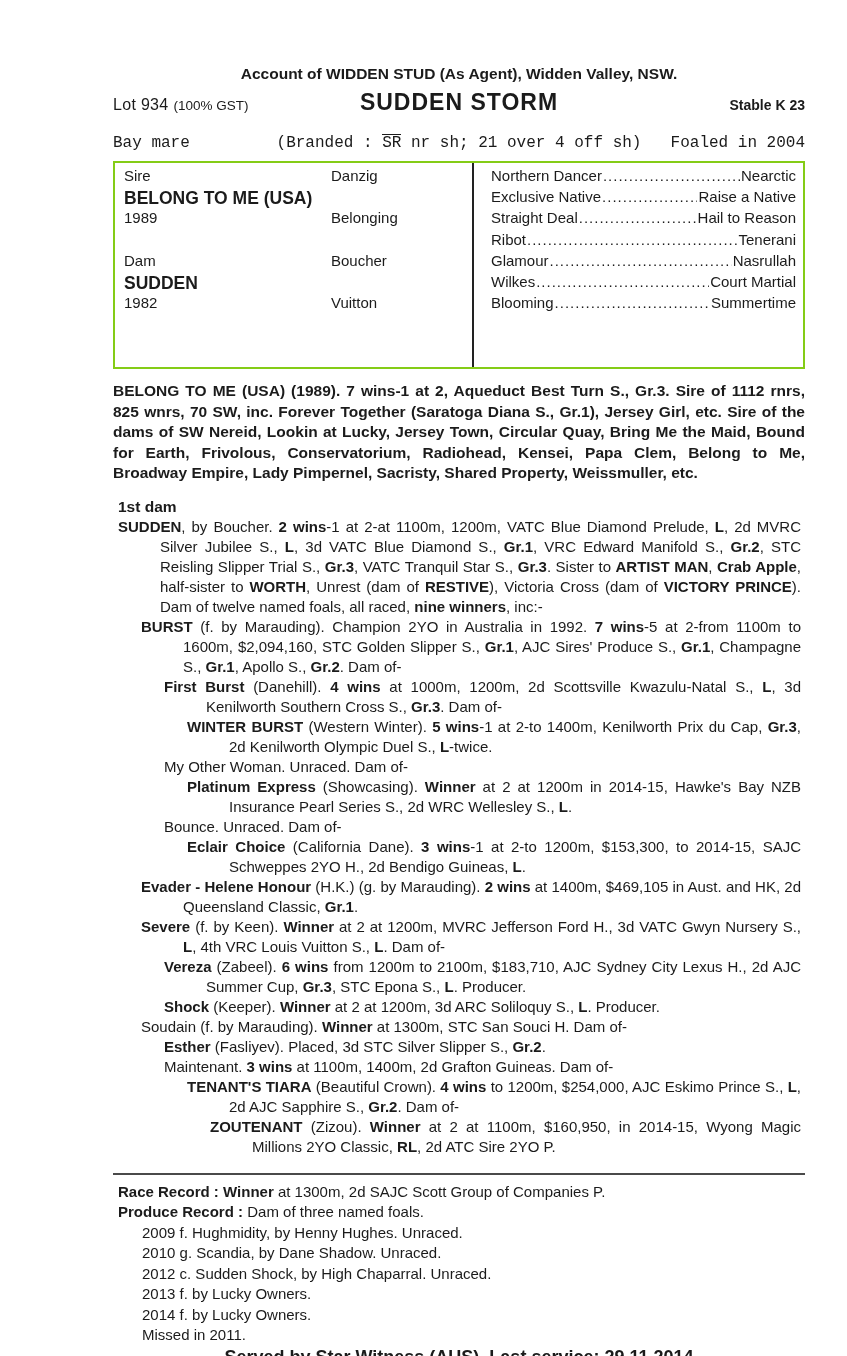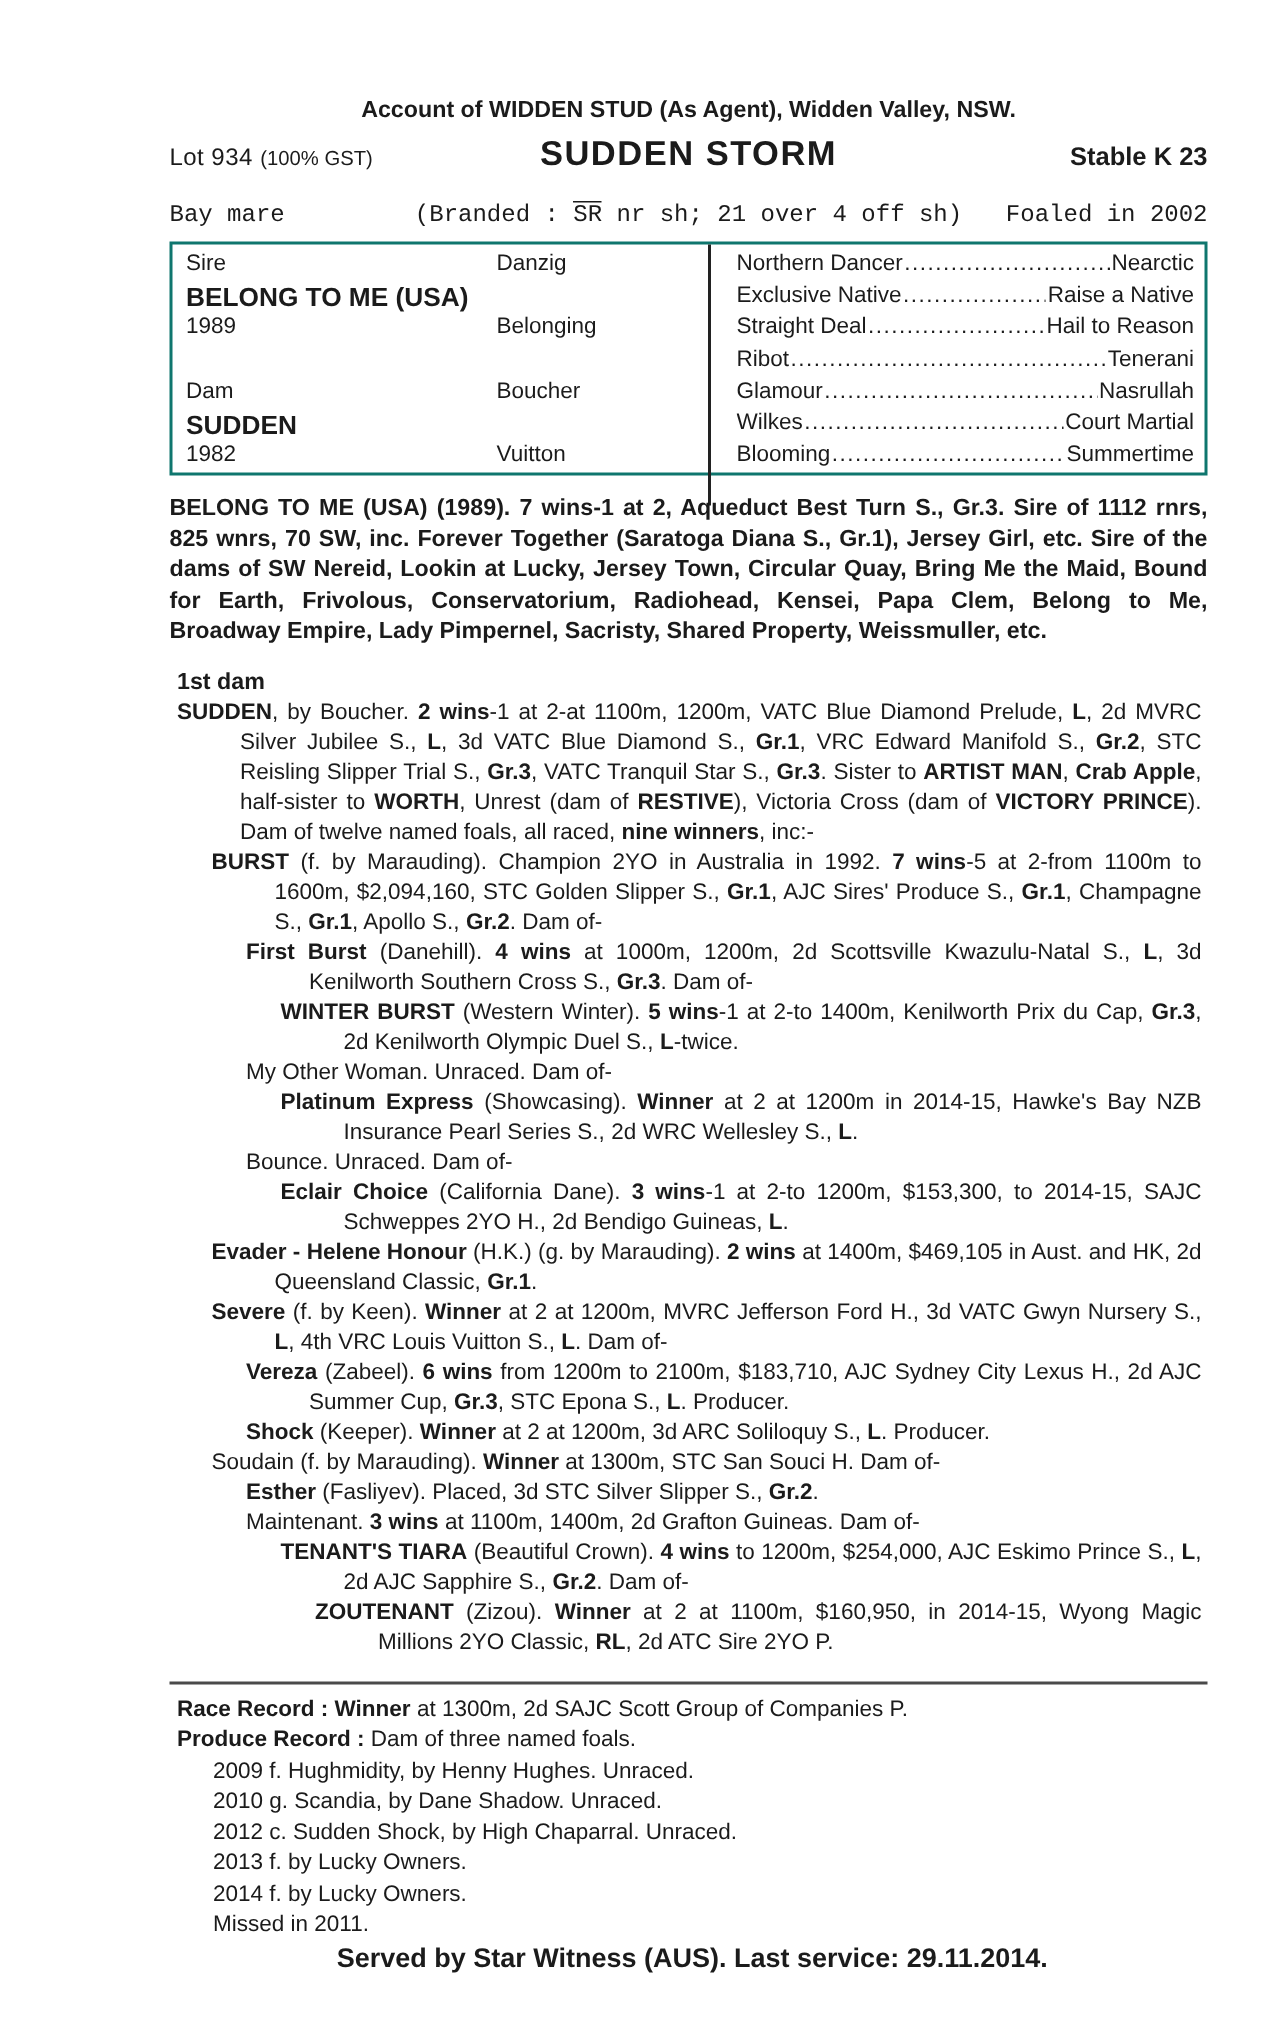--- a/index.html
+++ b/index.html
@@ -12,29 +12,29 @@
   b { font-weight:bold; }
   .content { position:absolute; left:113px; top:64px; width:692px; }
 
   
   .account { text-align:center; font-weight:bold; font-size:15.5px; line-height:19px; }
   .lot-line { display:flex; align-items:baseline; margin-top:6px; }
   .lot-left { flex:1; white-space:nowrap; }
   .lot-number { font-size:16px; font-weight:normal; letter-spacing:0.3px; }
   .gst { font-size:13.5px; margin-left:5px; }
   .horse-name { font-size:23px; font-weight:bold; letter-spacing:1px; white-space:nowrap; }
-  .lot-right { flex:1; text-align:right; font-size:17px; font-weight:bold; white-space:nowrap; }
+  .lot-right { flex:1; text-align:right; font-size:14px; font-weight:bold; white-space:nowrap; }
   .sub-line { display:flex; align-items:baseline; margin-top:4px; font-size:16px;font-family:Liberation Mono, monospace; }
   .sub-left { flex:1; }
   .sub-right { flex:1; text-align:right; }
   .brand-mark { border-top:1.6px solid #1b1b1b; display:inline-block; line-height:1.05;margin-top:14px; }
 
   
   .ped-box {
-    margin-top:9px; border:2px solid #0f766e; height:156px;
+    margin-top:9px; border:2px solid #84cc16; height:208px;
     display:grid; grid-template-columns:357px 1fr; font-size:15px;
   }
   .ped-left {
     display:grid; grid-template-columns:207px 1fr;
     grid-template-rows:repeat(8, 21.2px);
     padding:4px 0 0 9px; align-items:baseline;
   }
   .ped-left .r1 { grid-row:1; } .ped-left .r2 { grid-row:2; }
   .ped-left .r3 { grid-row:3; } .ped-left .r5 { grid-row:5; }
   .ped-left .r6 { grid-row:6; } .ped-left .r7 { grid-row:7; }
@@ -81,21 +81,21 @@
 
   <div class="lot-line">
     <span class="lot-left"><span class="lot-number">Lot 934</span><span class="gst">(100% GST)</span></span>
     <span class="horse-name">SUDDEN STORM</span>
     <span class="lot-right">Stable K 23</span>
   </div>
 
   <div class="sub-line">
     <span class="sub-left">Bay mare</span>
     <span><span>(Branded : </span><span class="brand-mark">SR</span><span> nr sh; 21 over 4 off sh)</span></span>
-    <span class="sub-right">Foaled in 2002</span>
+    <span class="sub-right">Foaled in 2004</span>
   </div>
 
   <div class="ped-box">
     <div class="ped-left">
       <span class="r1 c1">Sire</span>
       <span class="r1 c2">Danzig</span>
       <span class="r2 ped-main-name">BELONG TO ME (USA)</span>
       <span class="r3 c1">1989</span>
       <span class="r3 c2">Belonging</span>
       <span class="r5 c1">Dam</span>

